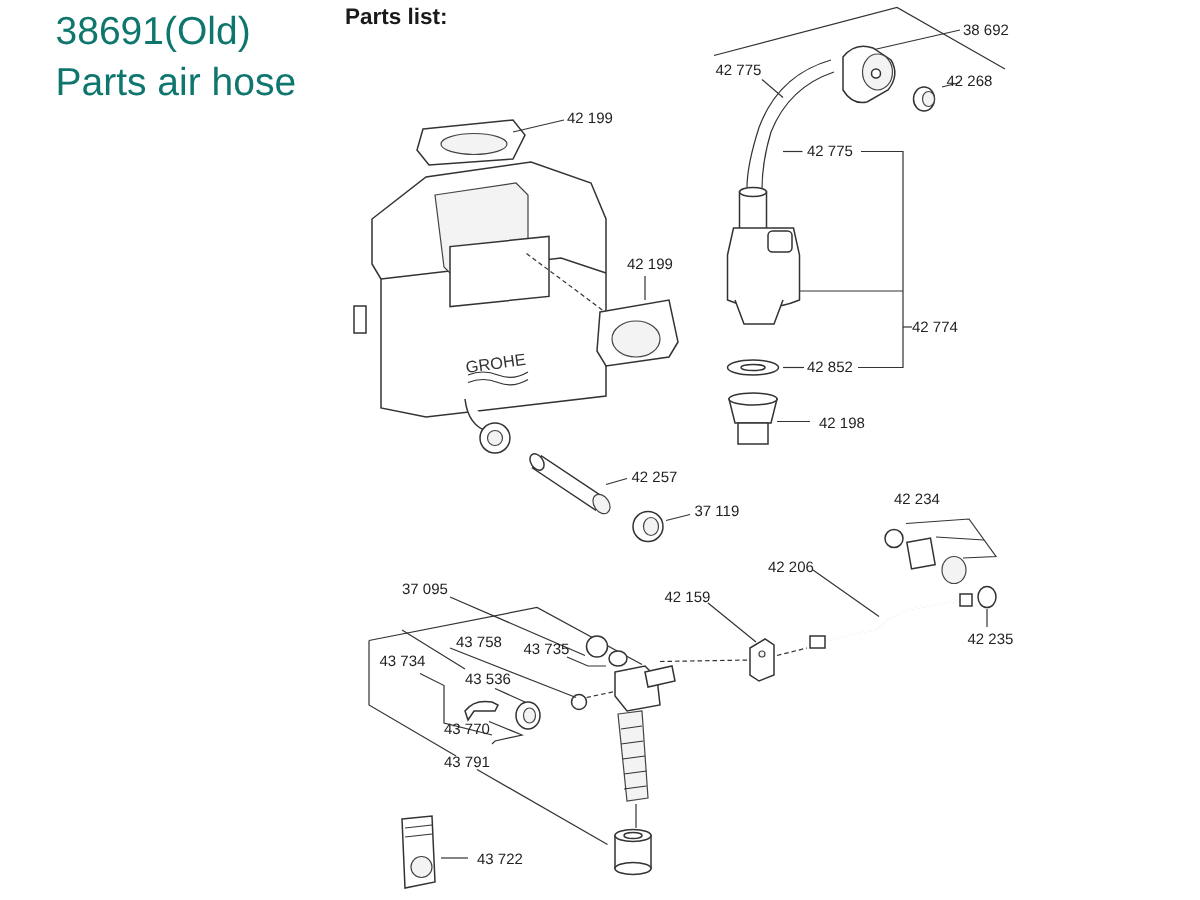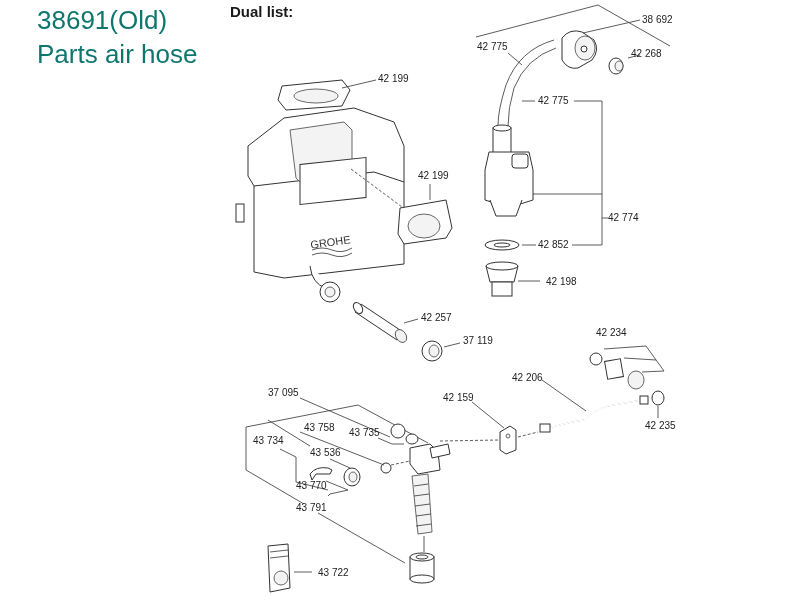--- a/index.html
+++ b/index.html
@@ -12,21 +12,21 @@
   .lbl { font-family:"Liberation Sans", sans-serif; font-size:10px; fill:#222; }
   .ln { stroke:#333; stroke-width:0.8; fill:none; }
   .pt { stroke:#333; stroke-width:1; fill:#fff; }
   .pt2 { stroke:#444; stroke-width:0.8; fill:#f3f3f3; }
 </style>
 </head>
 <body>
 
 <div class="title" id="title1">38691(Old)</div>
 <div class="title" id="title2">Parts air hose</div>
-<div id="parts-heading">Dual list:</div>
+<div id="parts-heading">Parts list:</div>
 
 <svg width="800" height="600" viewBox="0 0 800 600">
 
   <g>
     <path class="pt" d="M562,38 q8,-10 20,-6 l12,8 q6,10 -2,20 l-14,8 q-10,2 -16,-8 z"></path>
     <ellipse class="pt2" cx="585" cy="48" rx="10" ry="12"></ellipse>
     <circle class="pt" cx="584" cy="49" r="3"></circle>
   </g>
   <g>
     <polyline class="ln" points="476,37 598,5 670,46"></polyline>

